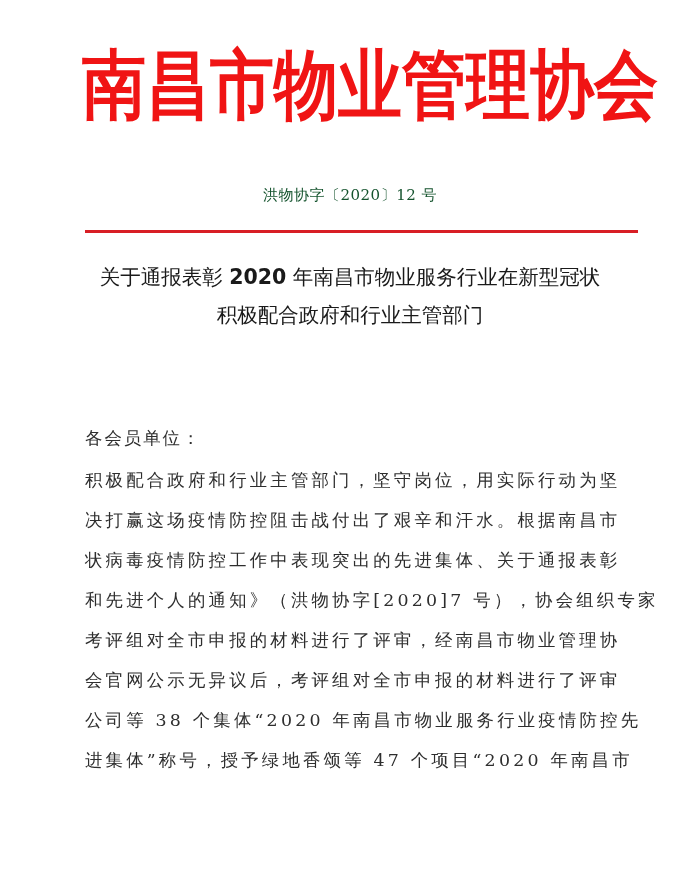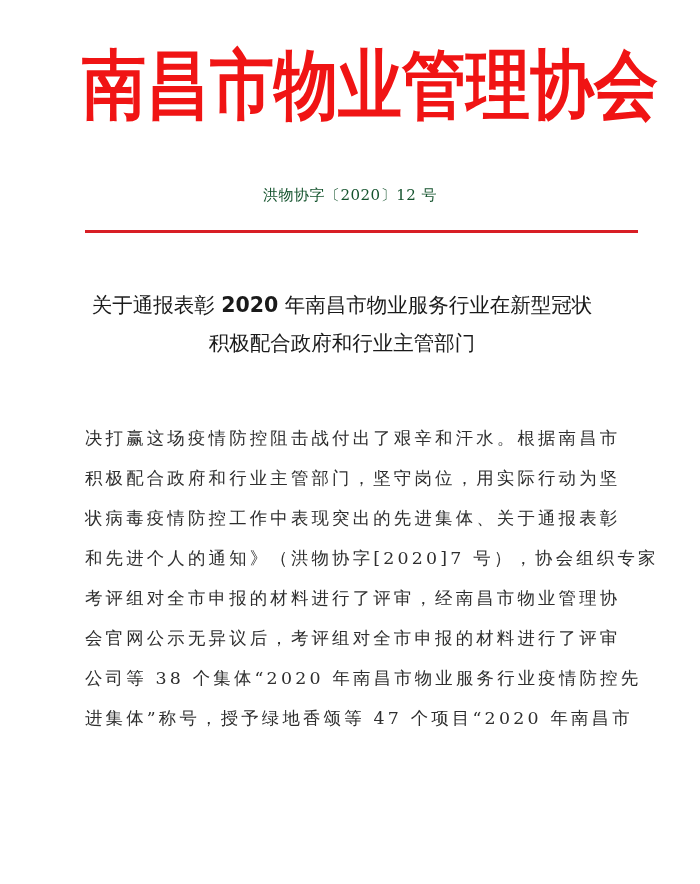--- a/index.html
+++ b/index.html
@@ -47,28 +47,27 @@
     .red-rule {
       position: absolute;
       left: 85px;
       top: 230px;
       width: 553px;
       height: 3px;
       background: #d81e25;
     }
     .title {
       position: absolute;
-      left: 52px;
+      left: 60px;
       width: 580px;
       top: 258px;
       text-align: center;
       font-family: "DejaVu Sans", "Liberation Sans", sans-serif;
       font-size: 20.5px;
       color: #1a1a1a;
-      margin-top: 28px;
     }
     .title div {
       height: 38px;
       line-height: 38px;
       white-space: nowrap;
     }
     .title .num {
       font-weight: bold;
     }
     .body {
@@ -112,21 +111,22 @@
 <div class="doc-number">洪物协字〔2020〕12 号</div>
 
 <div class="red-rule"></div>
 
 <div class="title">
   <div><span>关于通报表彰 </span><span class="num">2020</span><span> 年南昌市物业服务行业在新型冠状</span></div>
   <div>积极配合政府和行业主管部门</div>
 </div>
 
 <div class="body">
+  <div class="line salutation">各会员单位：</div>
+  <div class="line">积极配合政府和行业主管部门，坚守岗位，用实际行动为坚</div>
   <div class="line">决打赢这场疫情防控阻击战付出了艰辛和汗水。根据南昌市</div>
-  <div class="line">积极配合政府和行业主管部门，坚守岗位，用实际行动为坚</div>
   <div class="line">状病毒疫情防控工作中表现突出的先进集体、关于通报表彰</div>
   <div class="line">和先进个人的通知》（洪物协字[2020]7 号），协会组织专家</div>
   <div class="line">考评组对全市申报的材料进行了评审，经南昌市物业管理协</div>
   <div class="line">会官网公示无异议后，考评组对全市申报的材料进行了评审</div>
   <div class="line">公司等 38 个集体“2020 年南昌市物业服务行业疫情防控先</div>
   <div class="line">进集体”称号，授予绿地香颂等 47 个项目“2020 年南昌市</div>
 </div>
 
 </body></html>

